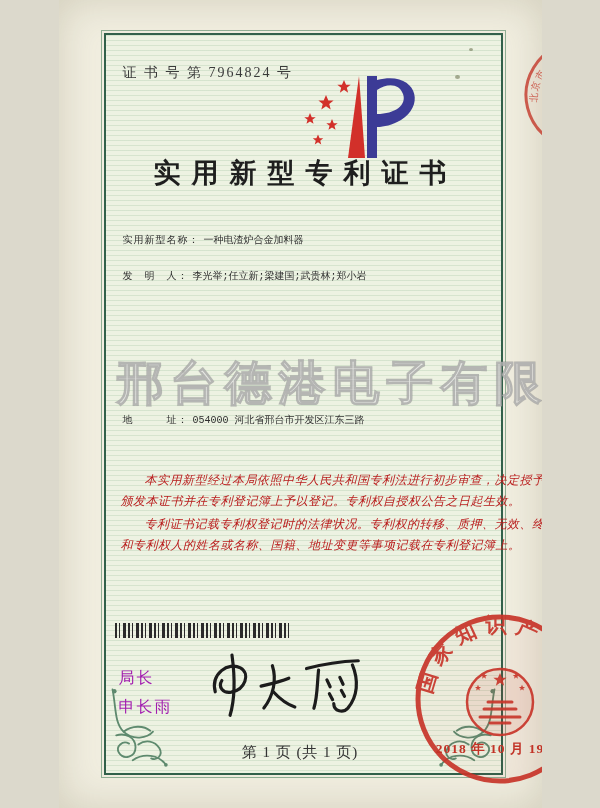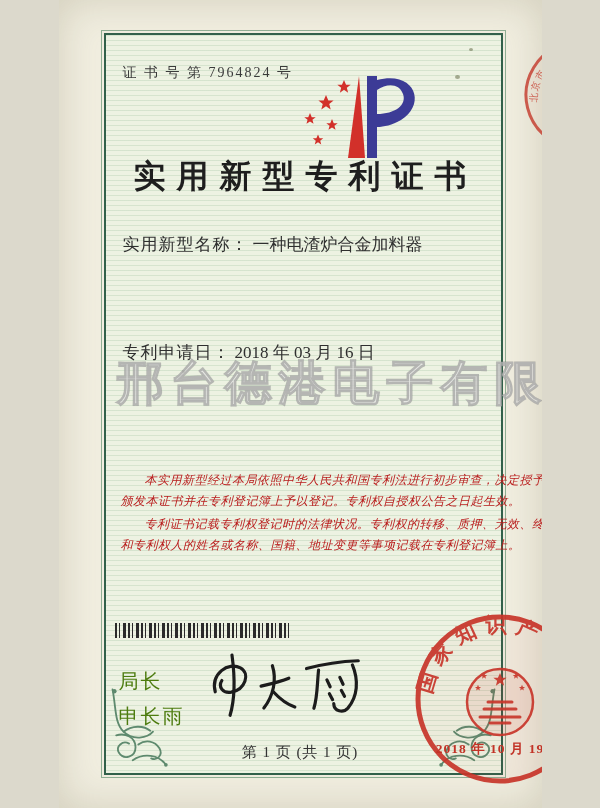--- a/index.html
+++ b/index.html
@@ -21,45 +21,45 @@
     background:
       repeating-linear-gradient(180deg, rgba(160,195,160,.30) 0 1px, rgba(255,255,255,0) 1px 5px),
       #edf2e2;
   }
   .cert-no{
     position:absolute;left:64px;top:64px;font-size:14px;color:#3a3a3a;letter-spacing:2px;
   }
   .logo{position:absolute;left:238px;top:70px;width:130px;height:100px;}
   .title{
     position:absolute;left:0;top:155px;width:100%;text-align:center;
-    font-size:32px;font-weight:600;color:#1e1e1e;letter-spacing:11px;text-indent:11px;
+    font-size:27px;font-weight:600;color:#1e1e1e;letter-spacing:11px;text-indent:11px;
   }
   .field{
-    position:absolute;left:64px;font-size:17px;color:#2f2f2f;white-space:nowrap;z-index:2;
+    position:absolute;left:64px;font-size:10px;color:#2f2f2f;white-space:nowrap;z-index:2;font-family:Liberation Mono, monospace;
   }
   .field .flabel{letter-spacing:1px;}
   .field .fvalue{margin-left:4px;}
   .grant-no{left:330px;}
   .watermark{
     position:absolute;left:58px;top:352px;width:505px;z-index:3;pointer-events:none;
     font-size:47px;letter-spacing:7px;white-space:nowrap;font-weight:700;
     color:rgba(255,255,255,.55);
     -webkit-text-stroke:1px rgba(140,140,140,.55);
     text-shadow:0 0 1px rgba(130,130,130,.35);
   }
   .body-text{
     position:absolute;left:62px;top:470px;width:484px;z-index:2;
     font-size:12px;line-height:21px;color:#b91c1c;font-style:italic;
   }
   .body-text p{margin:0 0 2px 0;text-indent:2em;letter-spacing:.5px;}
   .barcode{
     position:absolute;left:56px;top:623px;width:176px;height:15px;z-index:2;
     background:repeating-linear-gradient(90deg,#2b2b2b 0 2px,transparent 2px 4px,#2b2b2b 4px 5px,transparent 5px 8px,#2b2b2b 8px 11px,transparent 11px 13px);
   }
-  .director{position:absolute;left:60px;top:668px;z-index:2;font-size:20px;color:#4d7c0f;letter-spacing:2px;}
+  .director{position:absolute;left:60px;top:668px;z-index:2;font-size:16px;color:#a21caf;letter-spacing:2px;}
   .director div{margin-bottom:8px;}
   .signature{position:absolute;left:140px;top:643px;width:190px;height:80px;z-index:3;transform:rotate(-2deg);}
   .seal{position:absolute;left:352px;top:610px;width:178px;height:178px;z-index:4;opacity:.92;}
   .seal-date{
     position:absolute;left:356px;top:740px;width:170px;text-align:center;z-index:5;
     font-size:13.5px;color:#c23327;letter-spacing:1px;font-weight:600;
   }
   .footer{
     position:absolute;left:0;top:743px;width:100%;text-align:center;z-index:2;
     font-size:15px;color:#333;letter-spacing:1px;
@@ -115,22 +115,25 @@
       <path transform="translate(35,55) scale(6)" d="M0,-1 L0.294,-0.309 L0.951,-0.309 L0.405,0.118 L0.588,0.809 L0,0.4 L-0.588,0.809 L-0.405,0.118 L-0.951,-0.309 L-0.294,-0.309 Z"></path>
       <path transform="translate(21,70) scale(5.5)" d="M0,-1 L0.294,-0.309 L0.951,-0.309 L0.405,0.118 L0.588,0.809 L0,0.4 L-0.588,0.809 L-0.405,0.118 L-0.951,-0.309 L-0.294,-0.309 Z"></path>
     </g>
   </svg>
 
   <div class="title">实用新型专利证书</div>
 
   <div class="field" style="top:233px">
     <span class="flabel">实用新型名称：</span><span class="fvalue">一种电渣炉合金加料器</span>
   </div>
-  <div class="field" style="top:341px">
-    <span class="flabel">专利申请日：</span><span class="fvalue">2018 年 03 月 16 日</span>
+  <div class="field" style="top:269px">
+    <span class="flabel">发　明　人：</span><span class="fvalue">李光举;任立新;梁建国;武贵林;郑小岩</span>
+  </div>
+  <div class="field" style="top:413px">
+    <span class="flabel">地　　　址：</span><span class="fvalue">054000 河北省邢台市开发区江东三路</span>
   </div>
 
   <div class="watermark">邢台德港电子有限公司</div>
 
   <div class="body-text">
     <p>本实用新型经过本局依照中华人民共和国专利法进行初步审查，决定授予专利权，颁发本证书并在专利登记簿上予以登记。专利权自授权公告之日起生效。</p>
     <p>专利证书记载专利权登记时的法律状况。专利权的转移、质押、无效、终止、恢复和专利权人的姓名或名称、国籍、地址变更等事项记载在专利登记簿上。</p>
   </div>
 
   <div class="barcode"></div>

